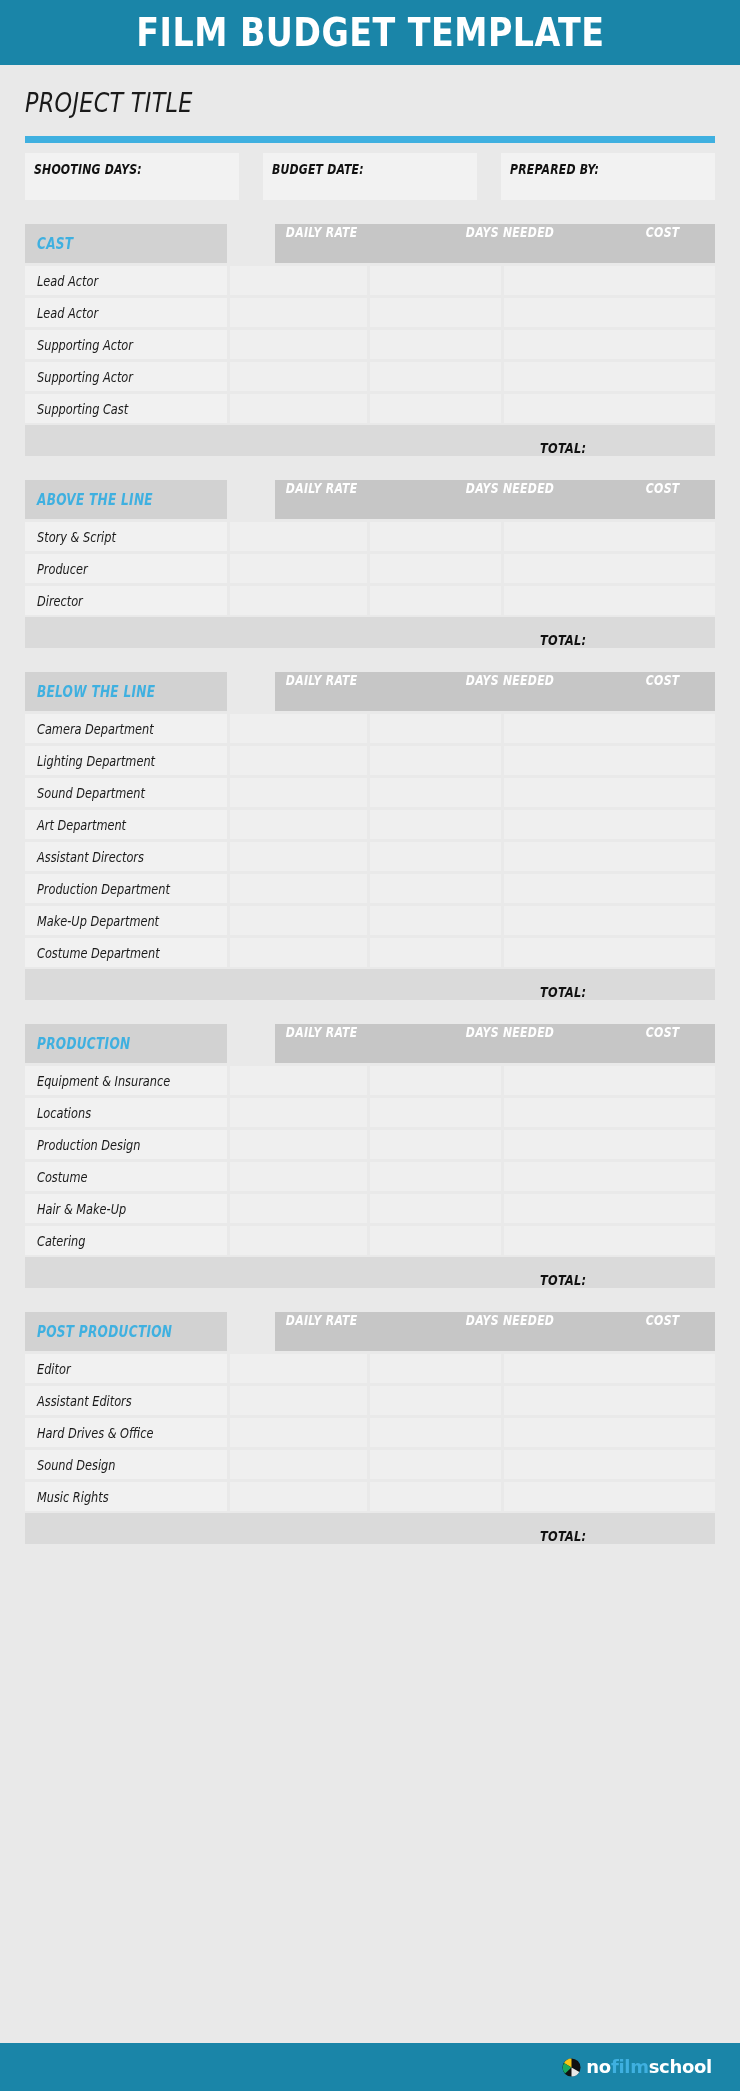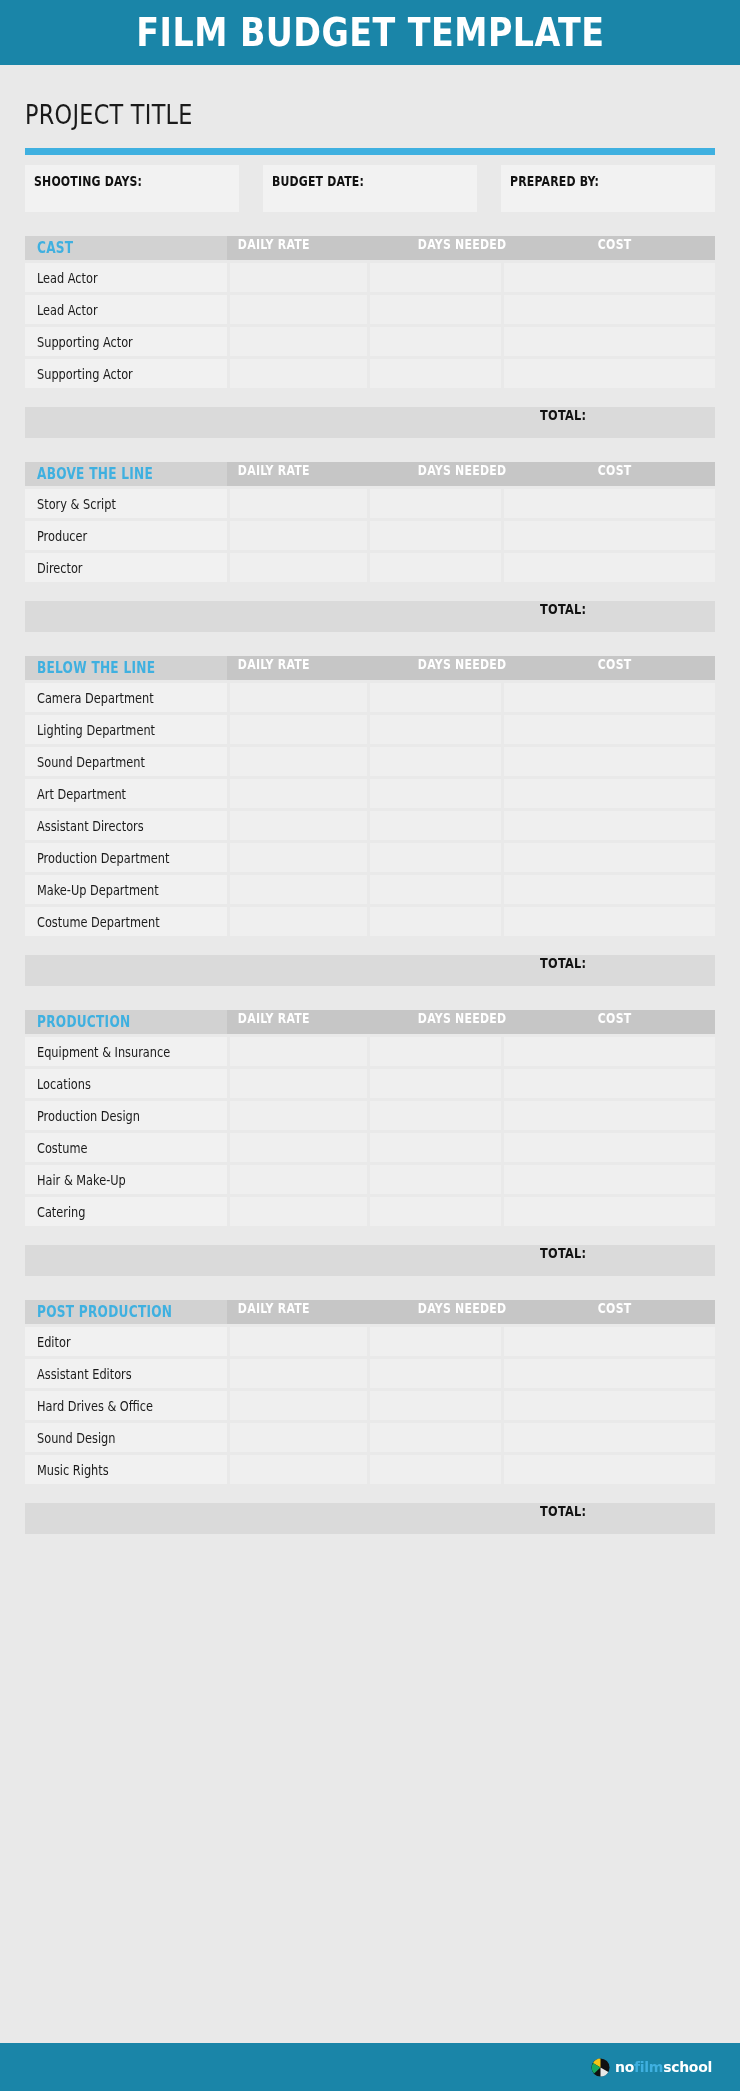--- a/index.html
+++ b/index.html
@@ -26,21 +26,21 @@
     color:#ffffff;
     font-family:"DejaVu Sans Condensed","Liberation Sans Narrow","Liberation Sans", sans-serif;
     font-weight:bold;
     font-size:39px;
     letter-spacing:0.5px;
     transform:scaleX(0.95);
     white-space:nowrap;
   }
 
   
-  .content { padding:12px 25px; flex:1 0 auto; }
+  .content { padding:0 25px; flex:1 0 auto;font-style:italic; }
 
   .project-title {
     font-family:"DejaVu Sans Condensed","Liberation Sans Narrow","Liberation Sans", sans-serif;
     font-size:27px;
     color:#1a1a1a;
     letter-spacing:0.3px;
     padding:22px 0 18px 0;
     transform:scaleX(0.92);
     transform-origin:left center;
     font-weight:400;
@@ -63,21 +63,21 @@
     color:#111;
     letter-spacing:0.2px;
     transform:scaleX(0.9);
     transform-origin:left center;
     white-space:nowrap;
   }
 
   
   .section { margin-bottom:24px; }
 
-  .sec-head { display:flex; height:24px; }
+  .sec-head { display:flex; height:39px;gap:48px; }
   .sec-head-name {
     width:202px;
     flex:0 0 202px;
     background:#d2d2d2;
     display:flex; align-items:center;
     padding-left:12px;
   }
   .sec-head-name span {
     color:#3fb0e0;
     font-family:"DejaVu Sans Condensed","Liberation Sans Narrow","Liberation Sans", sans-serif;
@@ -126,25 +126,25 @@
     transform-origin:left center;
     white-space:nowrap;
   }
   .cell-in { background:#efefef; }
   .in-rate { width:137px; flex:0 0 137px; }
   .in-days { width:131px; flex:0 0 131px; }
   .in-cost { flex:1 1 auto; }
 
   
   .total-row {
-    margin-top:19px;
+    margin-top:2px;
     height:31px;
     background:#dadada;
     display:flex;
-    align-items:flex-start;
+    align-items:flex-end;
   }
   .total-spacer { flex:1 1 auto; }
   .total-label {
     width:175px; flex:0 0 175px;
     font-family:"DejaVu Sans Condensed","Liberation Sans Narrow","Liberation Sans", sans-serif;
     font-weight:bold;
     font-size:14px;
     color:#111;
     letter-spacing:0.3px;
     transform:scaleX(0.9);
@@ -159,21 +159,21 @@
     align-items:center;
     justify-content:flex-end;
     padding-right:28px;
     flex:0 0 auto;
   }
   .logo { display:flex; align-items:center; gap:5px; }
   .logo-mark { width:19px; height:19px; display:block; }
   .logo-text {
     font-family:"DejaVu Sans","Liberation Sans", sans-serif;
     font-weight:bold;
-    font-size:14px;
+    font-size:18px;
     letter-spacing:-0.3px;
     line-height:1;
   }
   .logo-text .lt-no, .logo-text .lt-school { color:#ffffff; }
   .logo-text .lt-film { color:#3fb0e0; }
 </style>
 </head>
 <body>
 
 <div class="page">
@@ -237,20 +237,28 @@
             <div class="cell-in in-cost"></div>
           </div>
           <div class="row">
             <div class="cell-name">
               <span>Supporting Actor</span>
             </div>
             <div class="cell-in in-rate"></div>
             <div class="cell-in in-days"></div>
             <div class="cell-in in-cost"></div>
           </div>
+          <div class="row">
+            <div class="cell-name">
+              <span>Supporting Cast</span>
+            </div>
+            <div class="cell-in in-rate"></div>
+            <div class="cell-in in-days"></div>
+            <div class="cell-in in-cost"></div>
+          </div>
           <div class="total-row">
             <div class="total-spacer"></div>
             <div class="total-label">TOTAL:</div>
           </div>
         </div>
         <div class="section">
           <div class="sec-head">
             <div class="sec-head-name">
               <span>ABOVE THE LINE</span>
             </div>

